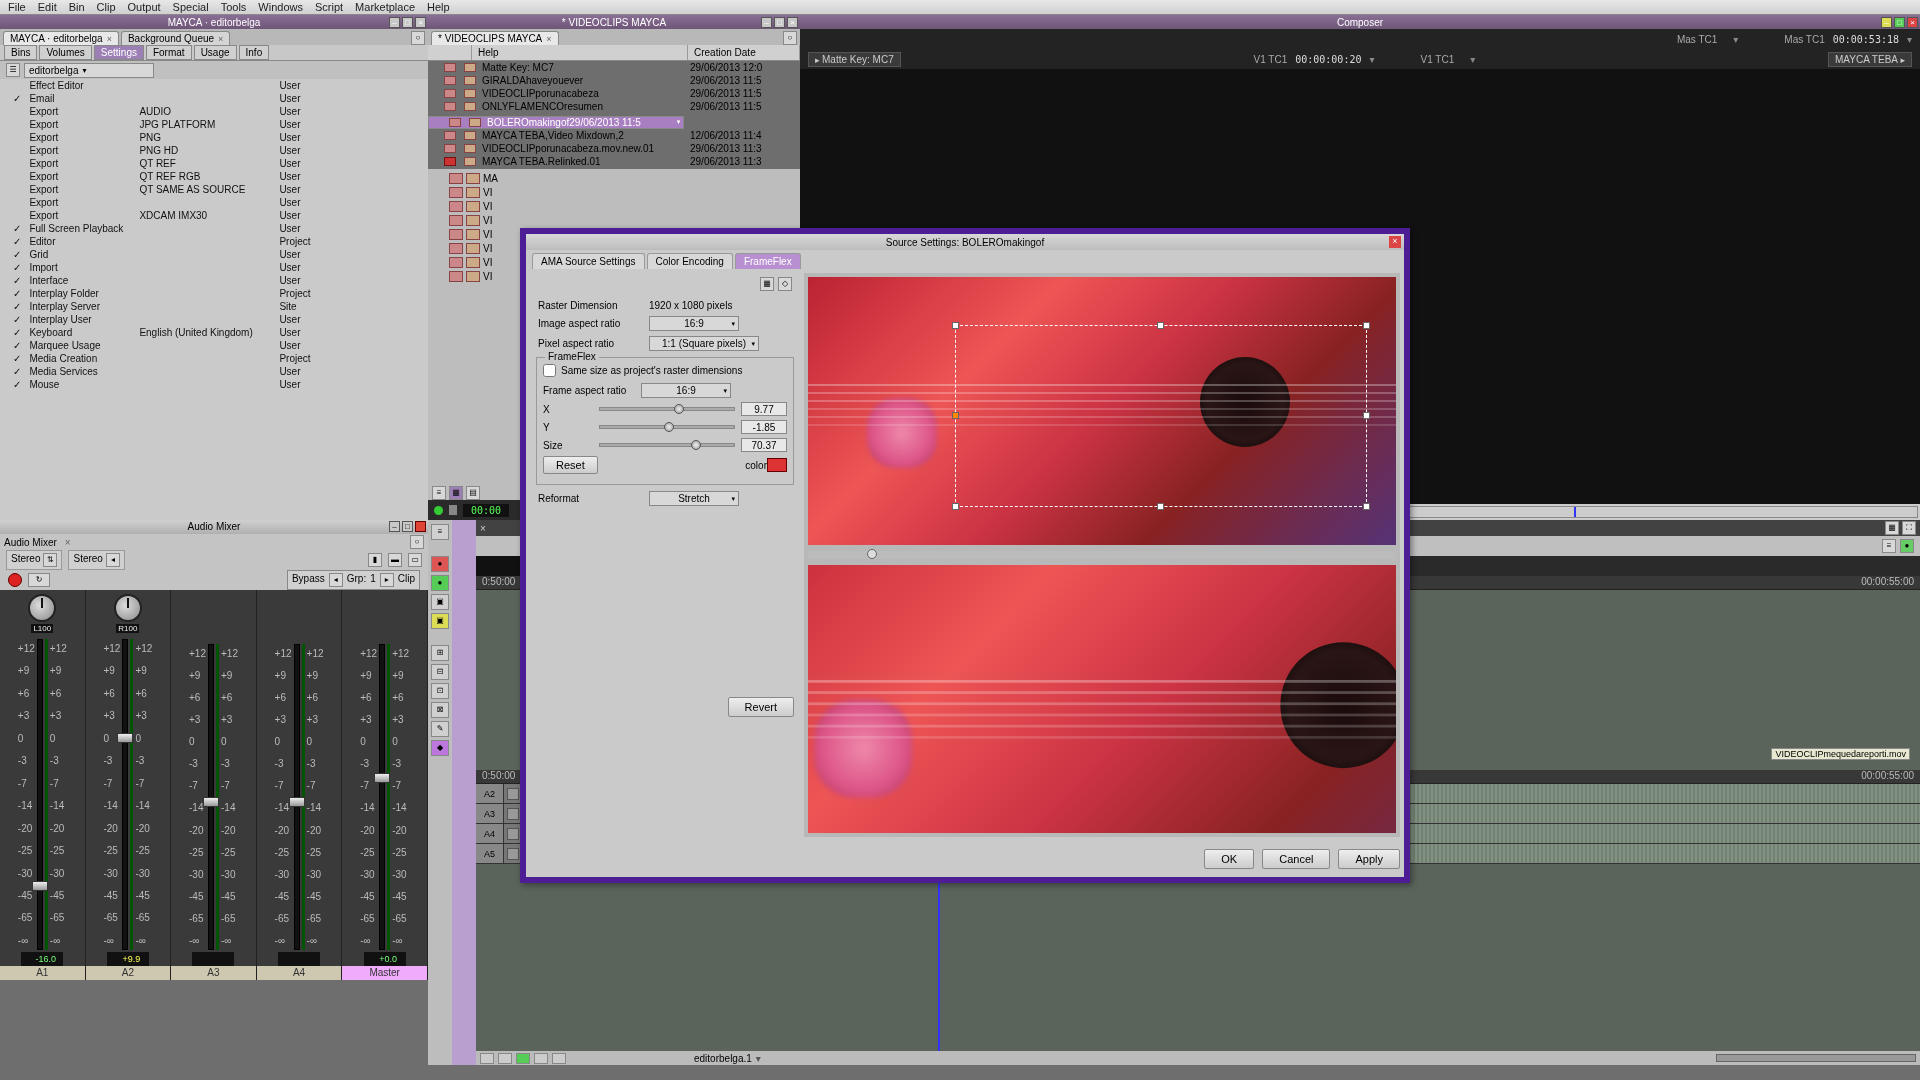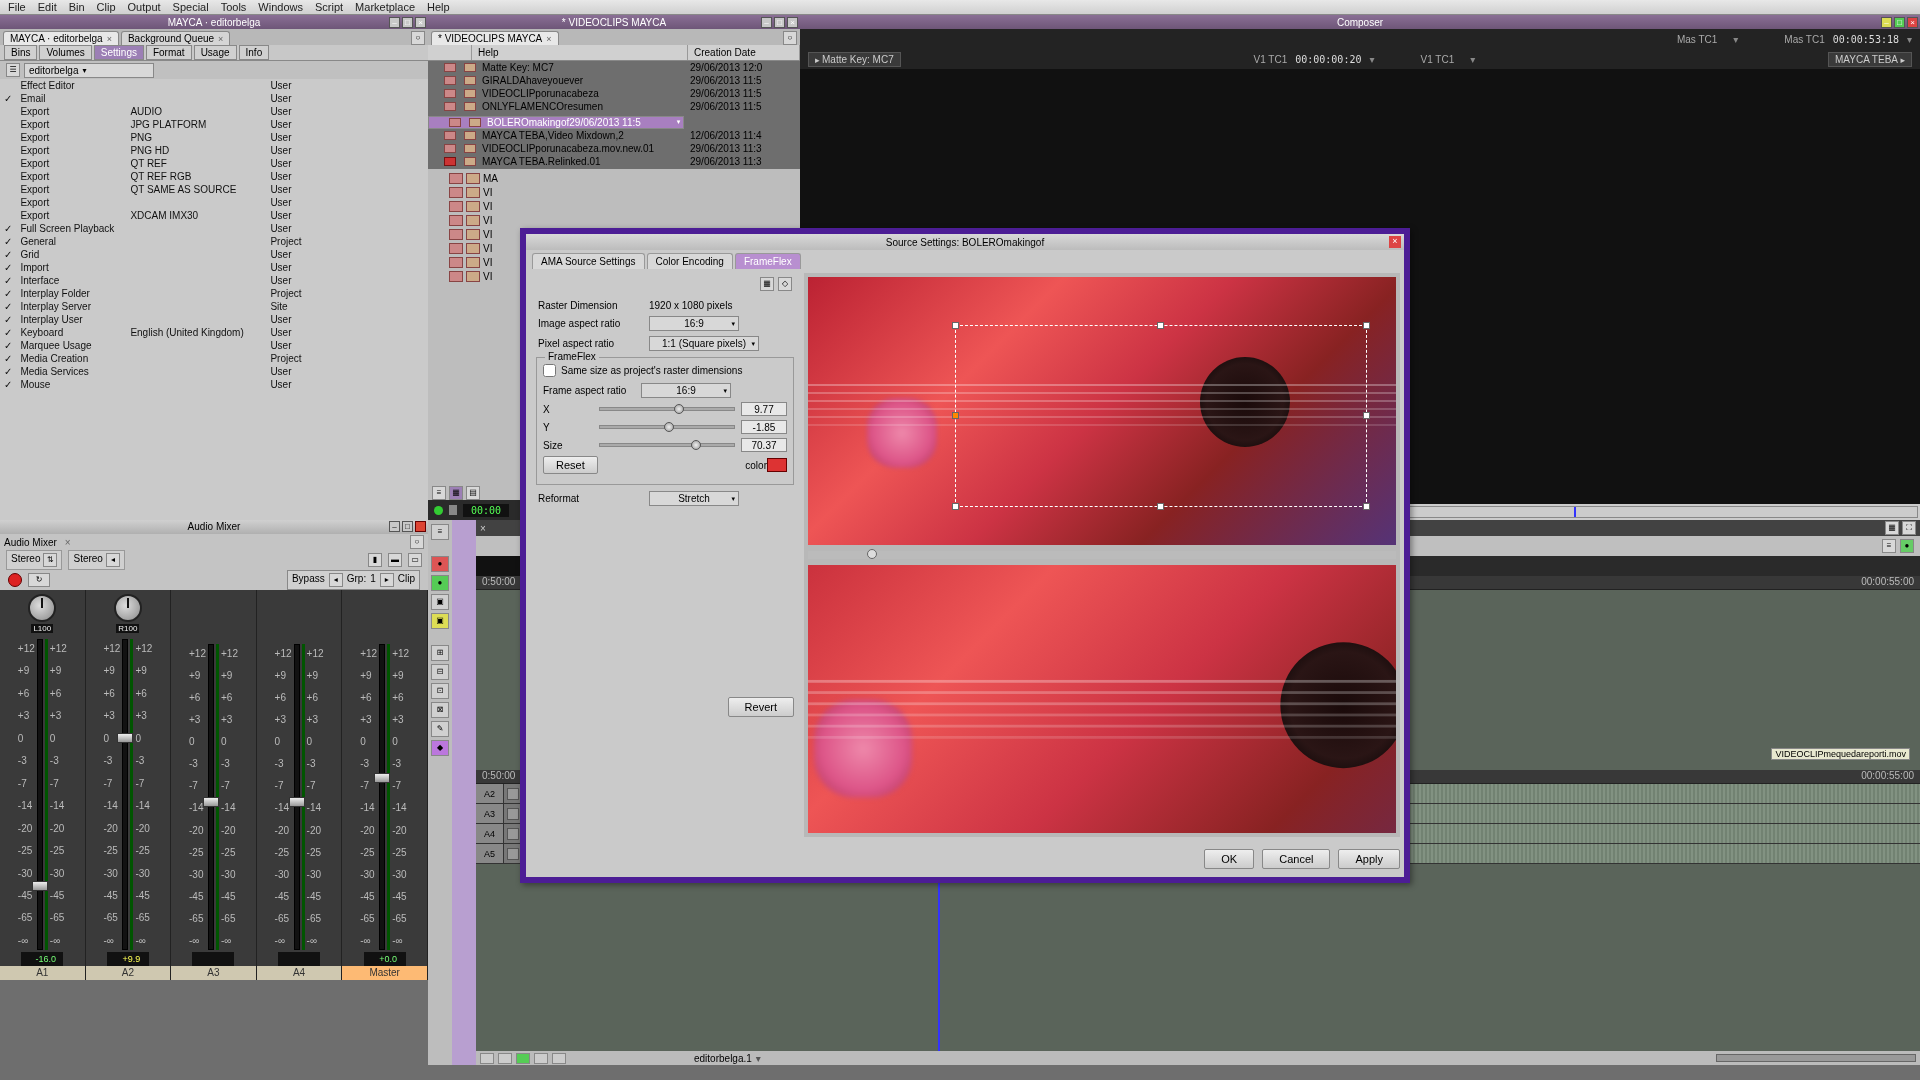--- a/index.html
+++ b/index.html
@@ -13,21 +13,21 @@
 .tab-strip { background:#b8b8b8; height:16px; display:flex; align-items:flex-end; padding:0 3px; }
 .tab { background:#d5d5d5; border:1px solid #888; border-bottom:none; border-radius:3px 3px 0 0; padding:1px 6px; margin-right:2px; display:flex; align-items:center; gap:4px; font-size:10px; }
 .tab .x { color:#666; font-size:9px; }
 .tab.active { background:#e8e8e8; }
 .subbar { background:#c8c8c8; height:16px; display:flex; align-items:center; gap:2px; padding:0 4px; border-bottom:1px solid #888; }
 .subbar-btn { background:#d0d0d0; border:1px solid #888; padding:1px 6px; font-size:10px; }
 .subbar-btn.active { background:#9c7fb5; color:#fff; }
 .dropdown-bar { background:#c0c0c0; height:18px; display:flex; align-items:center; padding:0 6px; gap:4px; }
 .dd { background:#d8d8d8; border:1px solid #888; padding:1px 4px; font-size:10px; display:inline-flex; align-items:center; }
 .dd::after { content:"▾"; margin-left:4px; font-size:8px; }
-.settings-list { background:#cacaca; overflow:auto; }
+.settings-list { background:#cacaca; overflow:auto;padding-left:9px; }
 .settings-list table { width:100%; border-collapse:collapse; }
 .settings-list td { padding:0 4px; height:13px; font-size:10px; border-bottom:0; color:#111; }
 .chk { width:10px; text-align:center; }
 .am-title { background:linear-gradient(#d0d0d0,#b0b0b0); color:#000; text-align:center; height:14px; position:relative; font-size:10px; line-height:14px; }
 .am-title .ctrls { position:absolute; right:2px; top:1px; display:flex; gap:2px; }
 .am-title .redbtn { background:#d43; width:11px; height:11px; border:1px solid #600; }
 .am-sub { background:#c4c4c4; height:16px; display:flex; align-items:center; padding:0 4px; gap:8px; color:#000; }
 .am-tools { background:#c4c4c4; height:20px; display:flex; align-items:center; padding:0 6px; gap:6px; }
 .am-tools .grp { display:flex; gap:3px; border:1px solid #999; padding:2px 4px; background:#d0d0d0; }
 .icbtn { width:14px; height:14px; background:#d8d8d8; border:1px solid #888; font-size:8px; line-height:12px; text-align:center; }
@@ -39,21 +39,21 @@
 .knob::after { content:""; position:absolute; width:2px; height:10px; background:#111; left:50%; top:2px; transform:translateX(-50%); }
 .knob-lbl { background:#111; color:#eee; font-size:8px; padding:0 2px; margin-top:2px; }
 .fader-area { flex:1; display:flex; gap:2px; margin-top:6px; }
 .scale { font-size:7px; color:#bbb; display:flex; flex-direction:column; justify-content:space-between; padding:4px 0; }
 .fader-slot { width:6px; background:#111; border:1px solid #000; position:relative; }
 .fader-handle { position:absolute; width:16px; height:10px; background:linear-gradient(#eee,#999); left:-6px; border:1px solid #333; }
 .meter { width:3px; background:#050; }
 .ch-readout { width:42px; height:14px; background:#111; color:#7f7; font-size:9px; text-align:center; line-height:14px; margin-top:2px;padding-left:7px; }
 .ch-readout.yellow { color:#ff5; }
 .ch-lbl { background:#cfc8b0; color:#333; width:100%; text-align:center; height:14px; line-height:14px; font-size:10px; }
-.ch-lbl.master { background:#fdba74; }
+.ch-lbl.master { background:#f0abfc; }
 .bin-head { background:#d0d0d0; height:16px; display:flex; border-bottom:1px solid #888; }
 .bin-head div { padding:0 6px; border-right:1px solid #999; font-size:10px; line-height:16px; }
 .bin-rows { overflow:auto; }
 .bin-row { display:flex; height:13px; align-items:center; font-size:10px; }
 .bin-row.sel { background:#a87fc0; color:#fff; }
 .bin-row .sq { width:12px; height:9px; margin:0 4px; background:#c88; border:1px solid #844; }
 .bin-row .sq.red { background:#c33; border-color:#711; }
 .bin-row .nm { flex:1; padding-left:2px; }
 .bin-row .dt { width:110px; }
 .bin-icons { background:#bdbdbd; padding:4px 6px; display:flex; flex-wrap:wrap; gap:3px; }
@@ -241,21 +241,21 @@
               <td>User</td>
             </tr>
             <tr>
               <td class="chk">✓</td>
               <td style="width:110px;">Full Screen Playback</td>
               <td style="width:140px;"></td>
               <td>User</td>
             </tr>
             <tr>
               <td class="chk">✓</td>
-              <td style="width:110px;">General</td>
+              <td style="width:110px;">Editor</td>
               <td style="width:140px;"></td>
               <td>Project</td>
             </tr>
             <tr>
               <td class="chk">✓</td>
               <td style="width:110px;">Grid</td>
               <td style="width:140px;"></td>
               <td>User</td>
             </tr>
             <tr>

